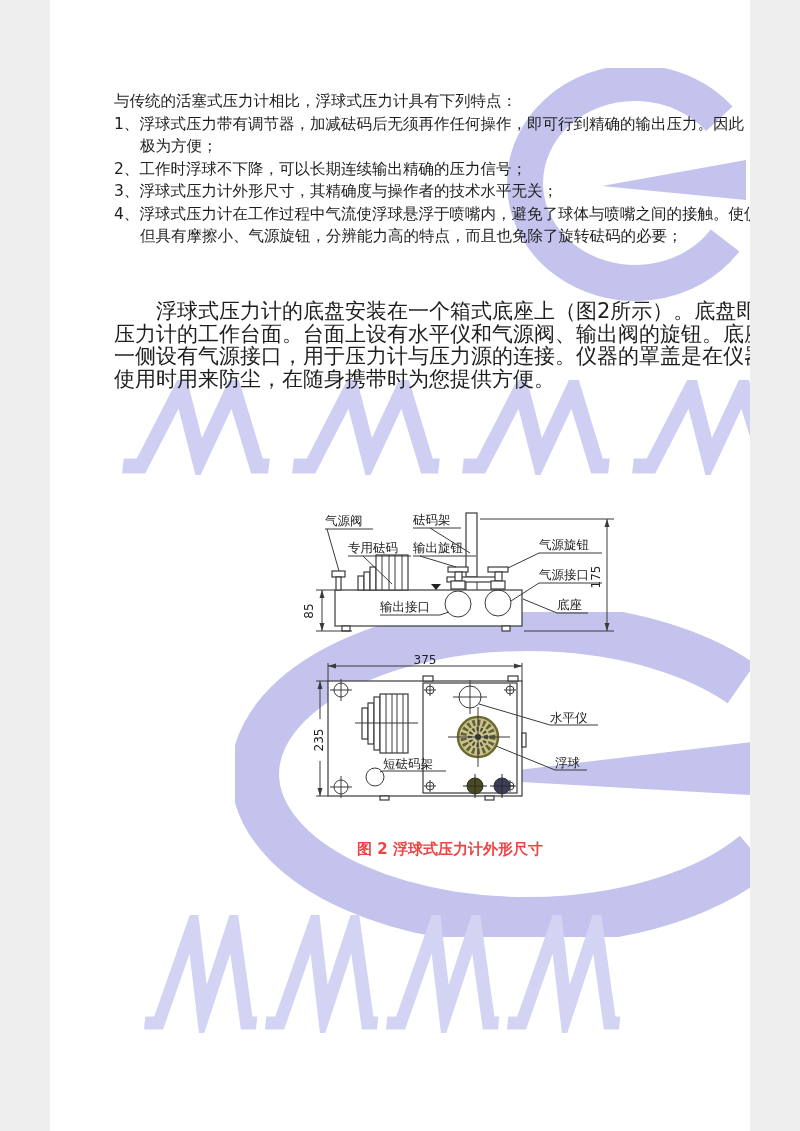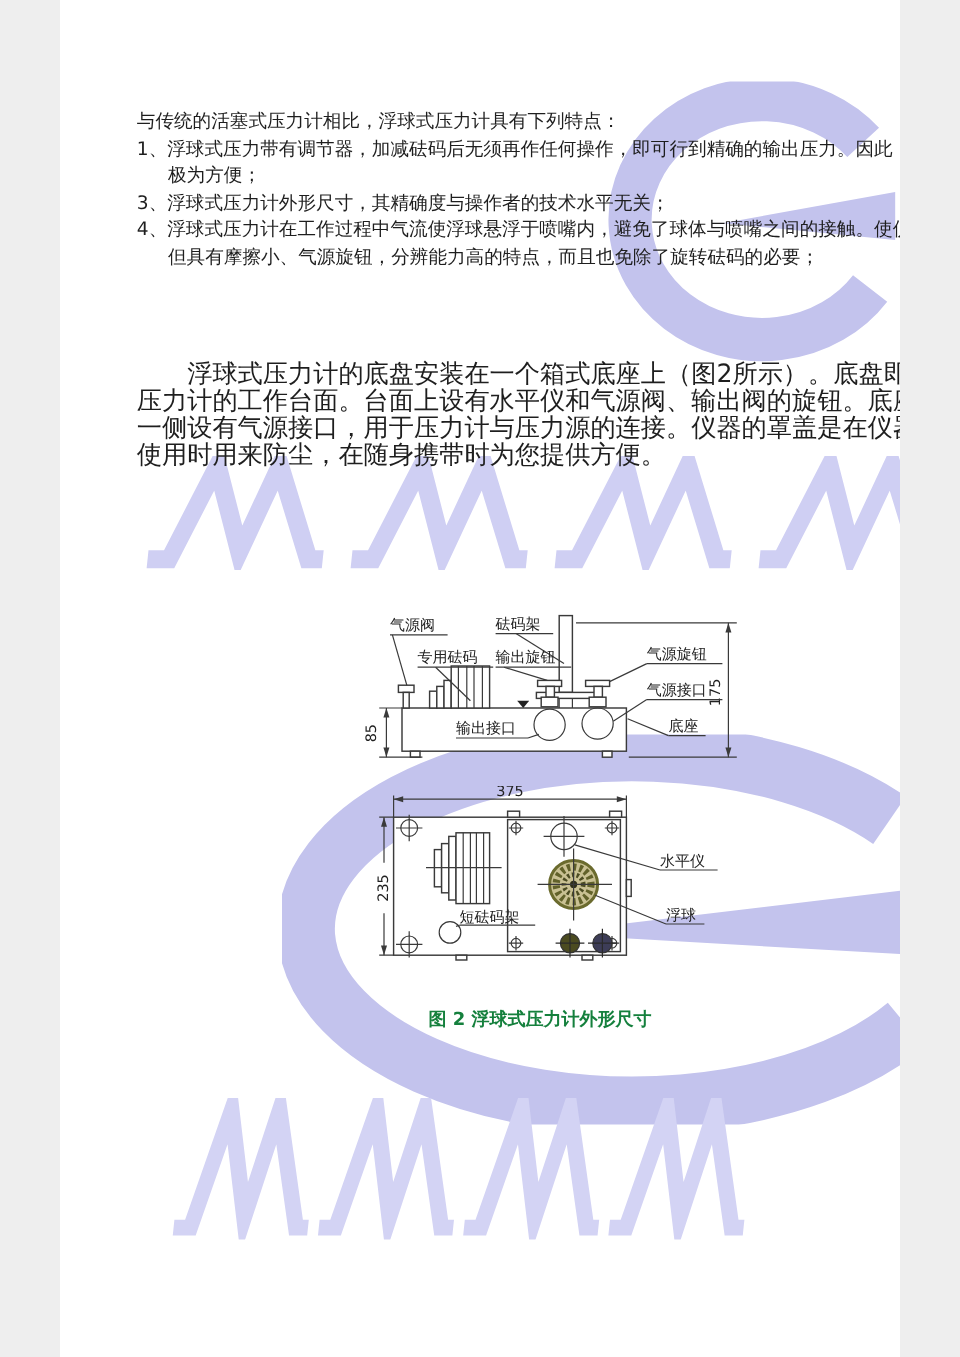--- a/index.html
+++ b/index.html
@@ -11,21 +11,21 @@
   .wm{position:absolute;z-index:0;pointer-events:none;}
   .content{position:absolute;z-index:1;}
   #intro{top:90px;left:64px;width:680px;font-size:15.5px;line-height:22.5px;}
   .list-item{text-indent:-26px;padding-left:26px;}
   #body-paragraph{top:300px;left:64px;width:680px;font-size:21px;line-height:22.5px;}
   #body-paragraph p{margin:0;text-indent:2em;}
   #figure{top:505px;left:228px;width:344px;}
   #svg-side{position:absolute;top:0;left:2px;}
   #svg-top{position:absolute;top:150px;left:2px;}
   #fig-caption{position:absolute;top:335px;left:0;width:344px;text-align:center;
-    font-size:15px;font-weight:bold;color:#15803d;}
+    font-size:15px;font-weight:bold;color:#ef4444;}
   svg text{font-family:"DejaVu Sans","Liberation Sans",sans-serif;}
   .dlabel{font-size:12.5px;fill:#222;}
   .dim{font-size:12px;fill:#222;}
   .ln{stroke:#3a3a3a;stroke-width:1;fill:none;}
   .shape{stroke:#3a3a3a;stroke-width:1.2;fill:#ffffff;}
   .arrow{fill:#3a3a3a;}
 </style>
 </head>
 <body>
 
@@ -71,20 +71,21 @@
         </g>
       <g transform="translate(377 0) skewX(-6)">
           <polyline points="0,108 14,108 38,10 58,100 78,10 102,108 112,108"></polyline>
         </g>
     </g>
   </svg>
 
   <div id="intro" class="content">
     <div>与传统的活塞式压力计相比，浮球式压力计具有下列特点：</div>
     <div class="list-item"><span>1、</span><span>浮球式压力带有调节器，加减砝码后无须再作任何操作，即可行到精确的输出压力。因此，使用极为方便；</span></div>
+    <div class="list-item"><span>2、</span><span>工作时浮球不下降，可以长期连续输出精确的压力信号；</span></div>
     <div class="list-item"><span>3、</span><span>浮球式压力计外形尺寸，其精确度与操作者的技术水平无关；</span></div>
     <div class="list-item"><span>4、</span><span>浮球式压力计在工作过程中气流使浮球悬浮于喷嘴内，避免了球体与喷嘴之间的接触。使仪器不但具有摩擦小、气源旋钮，分辨能力高的特点，而且也免除了旋转砝码的必要；</span></div>
   </div>
 
   <div id="body-paragraph" class="content">
     <p>浮球式压力计的底盘安装在一个箱式底座上（图2所示）。底盘即为压力计的工作台面。台面上设有水平仪和气源阀、输出阀的旋钮。底座的一侧设有气源接口，用于压力计与压力源的连接。仪器的罩盖是在仪器不使用时用来防尘，在随身携带时为您提供方便。</p>
   </div>
 
   <div id="figure" class="content">
 

